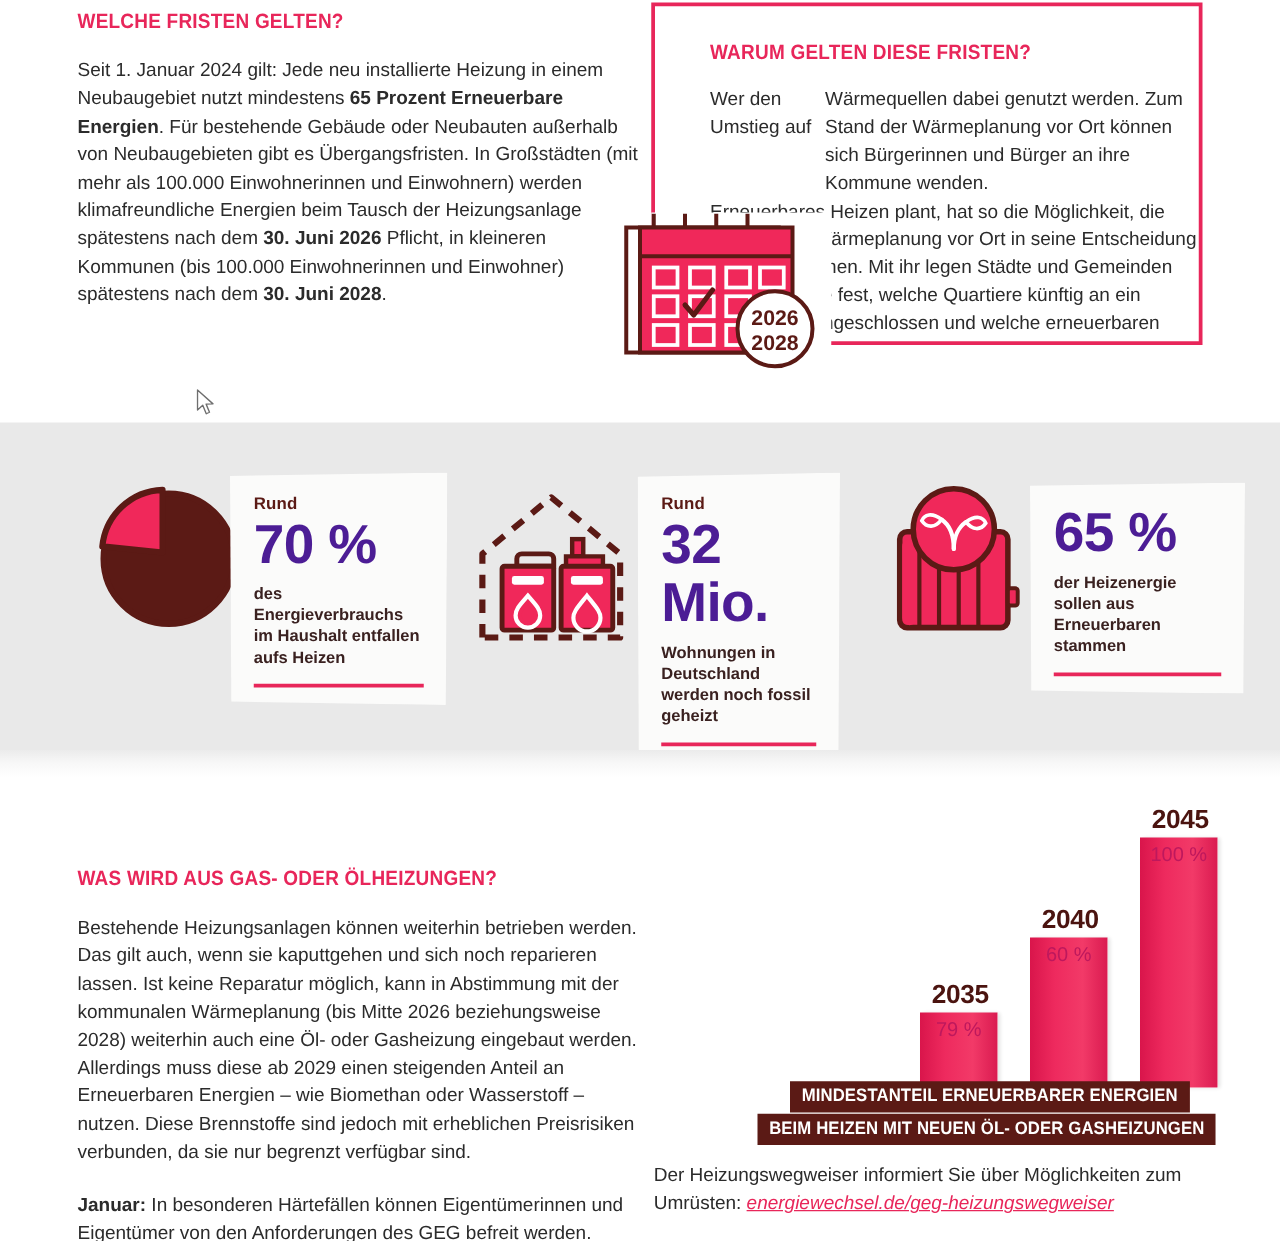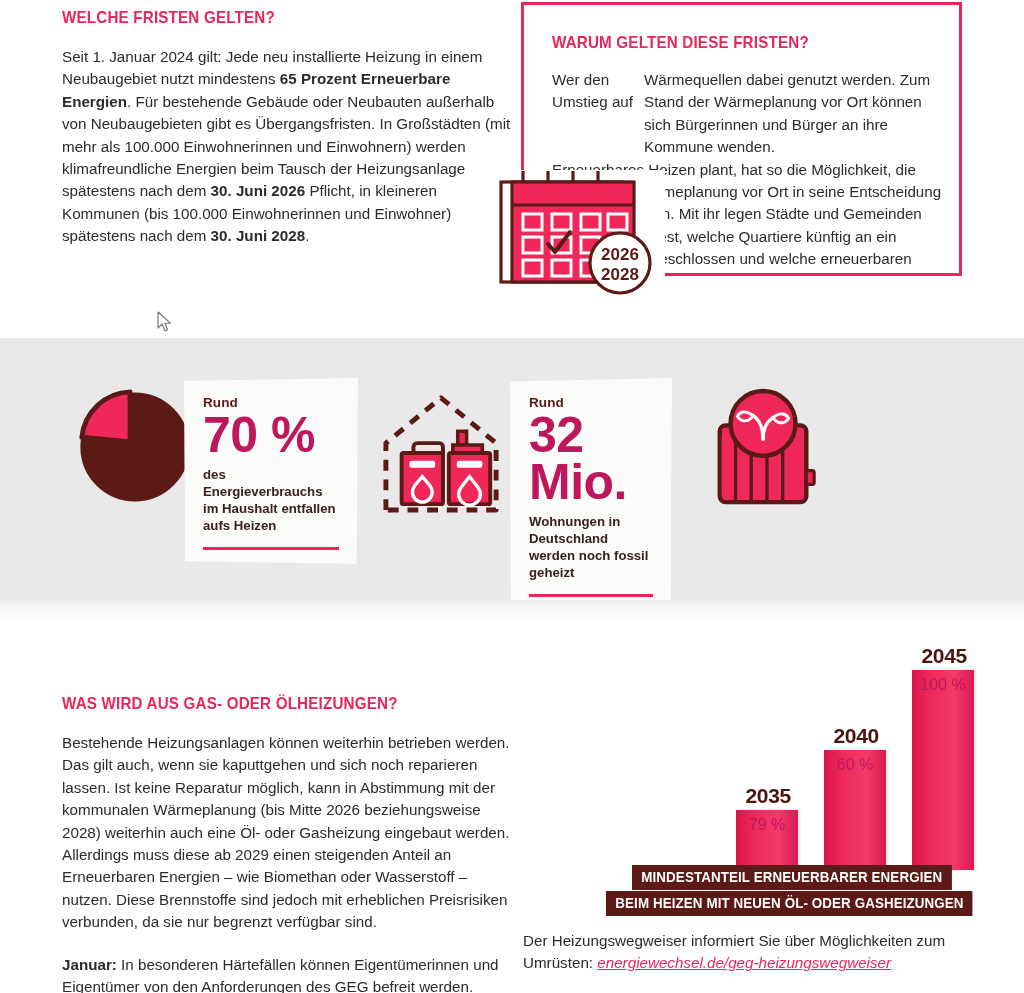--- a/index.html
+++ b/index.html
@@ -47,21 +47,21 @@
   #top-left .sec-heading { margin-bottom: 19px; }
 
   
   #top-right-box {
     position: absolute;
     left: 521px; top: 2px;
     width: 441px; height: 274px;
     border: 3px solid #E8265A;
   }
   #top-right-box .inner {
-    padding: 28px 26px 0 28px;
+    padding: 28px 26px 0 44px;
   }
   #top-right-box .sec-heading { margin-bottom: 17px; }
   #trb-text { width: 392px; }
   #trb-text .indent-wrap {
     float: right;
     width: 300px;
   }
   
   #box-mask {
     position: absolute;
@@ -111,23 +111,23 @@
     box-shadow: 0 1px 2px rgba(0,0,0,.05);
   }
   .stat-card .pre {
     color: #5B1A15;
     font-weight: bold;
     font-size: 13.5px;
     margin-bottom: 2px;
     letter-spacing: .1px;
   }
   .stat-card .big {
-    color: #be185d;
-    font-weight: bold;
-    font-size: 50px;
+    color: #4c1d95;
+    font-weight: bold;
+    font-size: 44px;
     line-height: 47px;
     letter-spacing: -0.5px;
     margin-bottom: 7px;
   }
   .stat-card .desc {
     color: #3a2120;
     font-weight: bold;
     font-size: 13.2px;
     line-height: 17px;
   }
@@ -354,20 +354,25 @@
 
           <rect x="102" y="86" width="8" height="14" rx="2" fill="#F0285A" stroke="#5B1A15" stroke-width="3.2"></rect>
 
           <circle cx="58" cy="38" r="33" fill="#F0285A" stroke="#5B1A15" stroke-width="4.5"></circle>
 
           <path d="M58 54 C58 42 54 34 48 30" fill="none" stroke="#ffffff" stroke-width="3.4" stroke-linecap="round"></path>
           <path d="M58 54 C58 44 62 36 68 32" fill="none" stroke="#ffffff" stroke-width="3.4" stroke-linecap="round"></path>
           <path d="M48 30 c-8 -6 -14 -4 -16 1 c4 6 11 6 16 -1 z" fill="none" stroke="#ffffff" stroke-width="3"></path>
           <path d="M68 32 c8 -6 14 -4 16 1 c-4 6 -11 6 -16 -1 z" fill="none" stroke="#ffffff" stroke-width="3"></path>
         </svg>
+      </div>
+      <div class="stat-card">
+        <div class="big">65 %</div>
+        <div class="desc">der Heizenergie sollen aus Erneuerbaren stammen</div>
+        <div class="rule"></div>
       </div>
     </div>
 
   </div>
   <div id="band-fade"></div>
 
   <div id="bottom-left">
     <div class="sec-heading">WAS WIRD AUS GAS- ODER ÖLHEIZUNGEN?</div>
     <p class="body-text">Bestehende Heizungsanlagen können weiterhin betrieben werden. Das gilt auch, wenn sie kaputtgehen und sich noch reparieren lassen. Ist keine Reparatur möglich, kann in Abstimmung mit der kommunalen Wärmeplanung (bis Mitte 2026 beziehungsweise 2028) weiterhin auch eine Öl- oder Gasheizung eingebaut werden. Allerdings muss diese ab 2029 einen steigenden Anteil an Erneuerbaren Energien – wie Biomethan oder Wasserstoff – nutzen. Diese Brennstoffe sind jedoch mit erheblichen Preisrisiken verbunden, da sie nur begrenzt verfügbar sind.</p>
     <p class="body-text">

